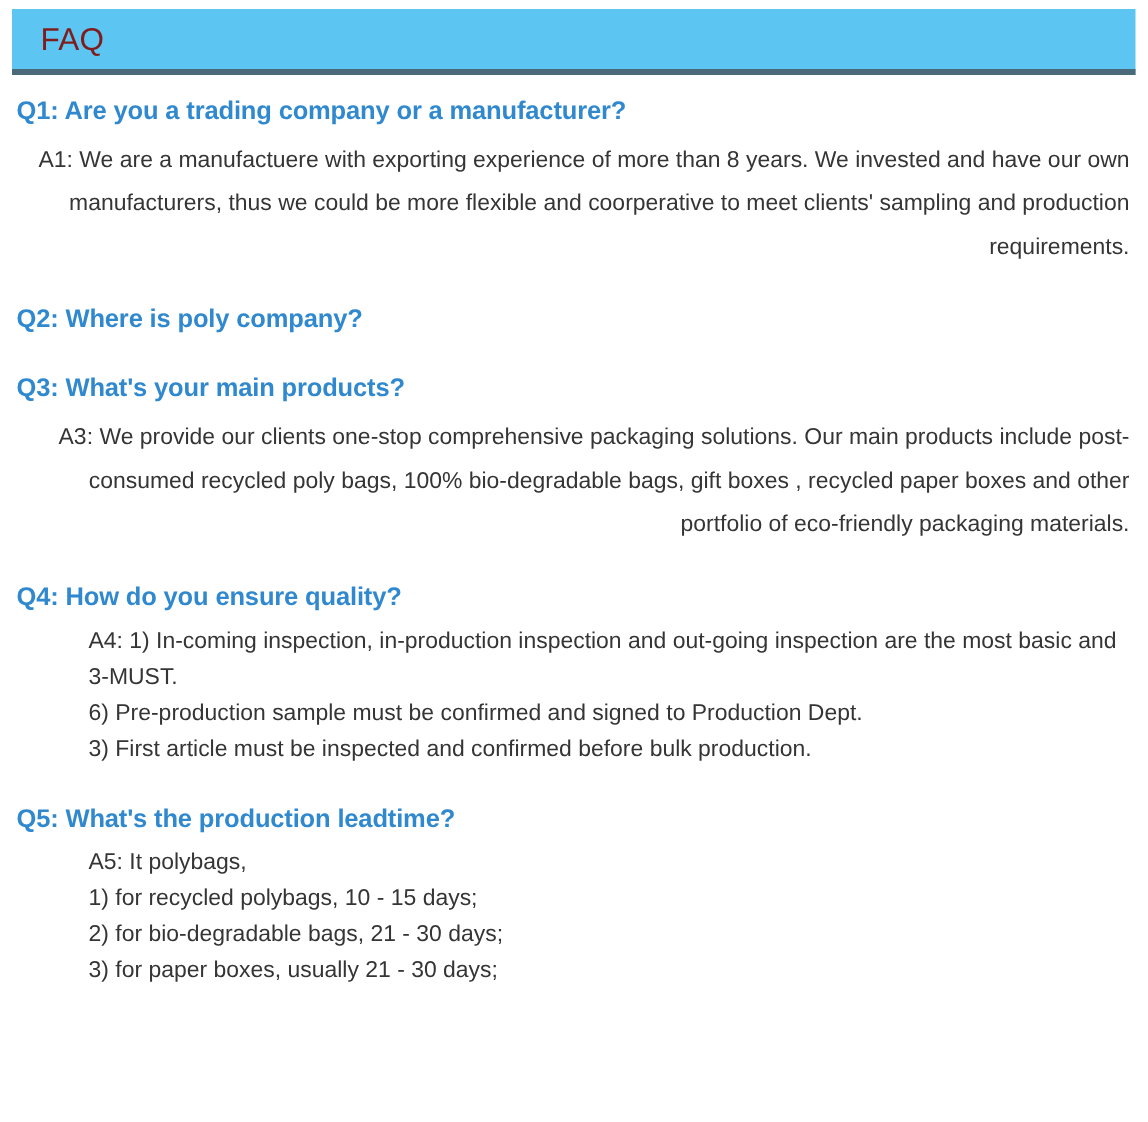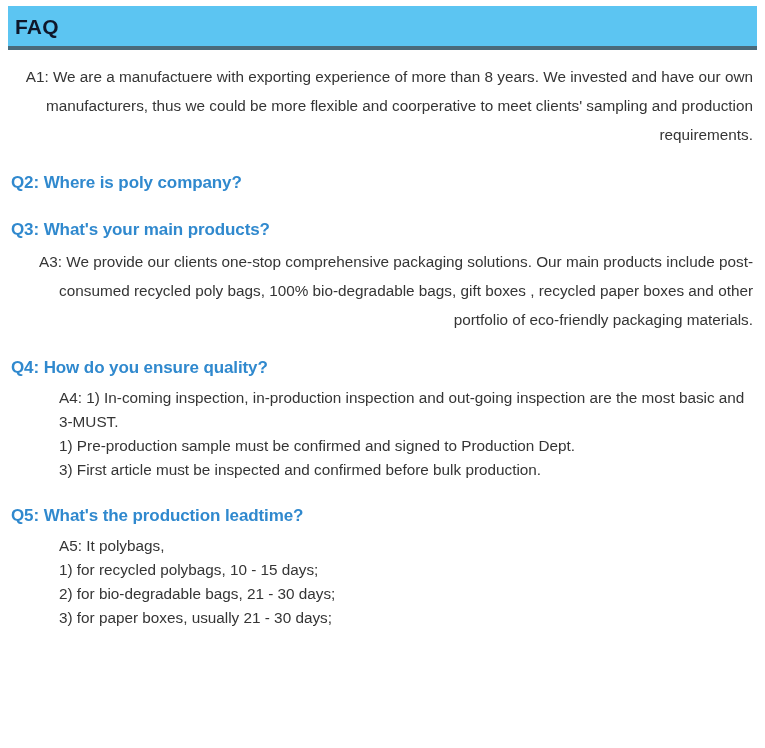--- a/index.html
+++ b/index.html
@@ -31,24 +31,24 @@
     width: 749px;
     height: 44px;
     background: #5cc5f2;
     border-bottom: 4px solid #4a6a7a;
     box-sizing: border-box;
     display: flex;
     align-items: center;
   }
   .faq-banner-title {
     font-size: 21px;
-    font-weight: 700;
-    color: #0f172a;
+    font-weight: 400;
+    color: #7f1d1d;
     line-height: 1;
-    padding-left: 7px;
+    padding-left: 19px;
     letter-spacing: 0.2px;
   }
 
   
   .faq-body {
     position: absolute;
     left: 11px;
     top: 62px;
     width: 742px;
   }
@@ -99,41 +99,42 @@
 
 <div class="page">
 
   <div class="faq-banner">
     <span class="faq-banner-title">FAQ</span>
   </div>
 
   <div class="faq-body">
 
     <section class="faq-item">
+      <h3 class="faq-question">Q1: Are you a trading company or a manufacturer?</h3>
       <div class="faq-answer flow">
         <p>A1: We are a manufactuere with exporting experience of more than 8 years. We invested and have our own manufacturers, thus we could be more flexible and coorperative to meet clients' sampling and production requirements.</p>
       </div>
     </section>
 
     <section class="faq-item">
       <h3 class="faq-question">Q2: Where is poly company?</h3>
     </section>
 
     <section class="faq-item">
       <h3 class="faq-question">Q3: What's your main products?</h3>
       <div class="faq-answer flow">
         <p>A3: We provide our clients one-stop comprehensive packaging solutions. Our main products include post-consumed recycled poly bags, 100% bio-degradable bags, gift boxes , recycled paper boxes and other portfolio of eco-friendly packaging materials.</p>
       </div>
     </section>
 
     <section class="faq-item">
       <h3 class="faq-question">Q4: How do you ensure quality?</h3>
       <div class="faq-answer lines">
         <span class="ln">A4: 1) In-coming inspection, in-production inspection and out-going inspection are the most basic and 3-MUST.</span>
-        <span class="ln">1) Pre-production sample must be confirmed and signed to Production Dept.</span>
+        <span class="ln">6) Pre-production sample must be confirmed and signed to Production Dept.</span>
         <span class="ln">3) First article must be inspected and confirmed before bulk production.</span>
       </div>
     </section>
 
     <section class="faq-item">
       <h3 class="faq-question">Q5: What's the production leadtime?</h3>
       <div class="faq-answer lines">
         <span class="ln">A5: It polybags,</span>
         <span class="ln">1) for recycled polybags, 10 - 15 days;</span>
         <span class="ln">2) for bio-degradable bags, 21 - 30 days;</span>

